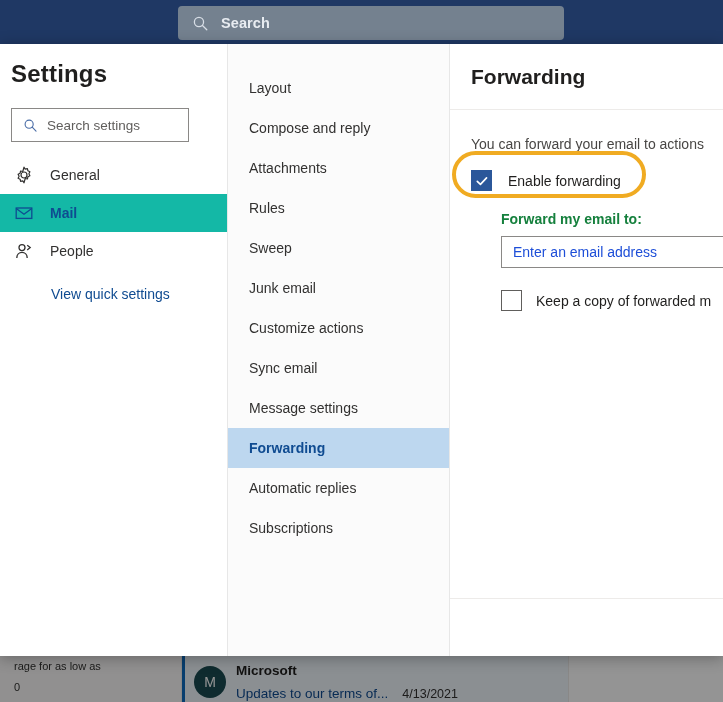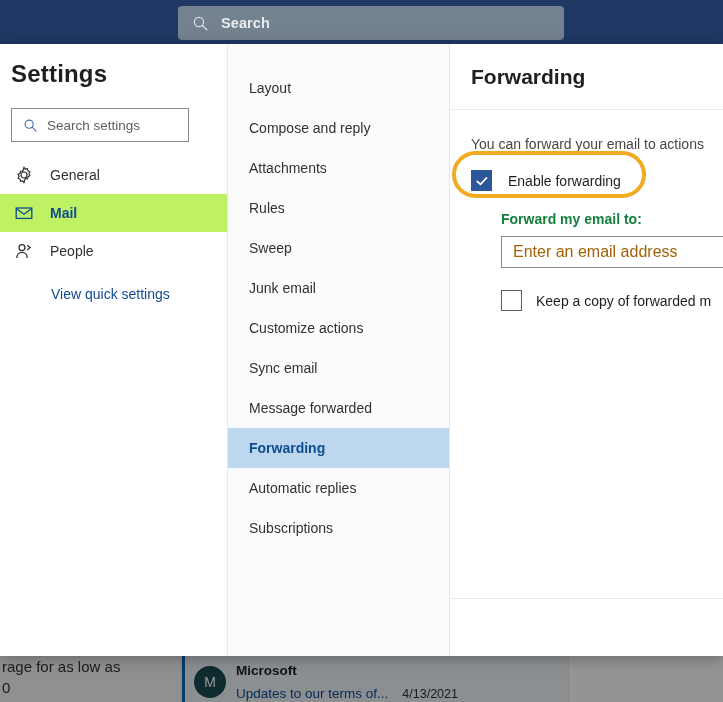--- a/index.html
+++ b/index.html
@@ -37,22 +37,22 @@
   #bg-mail {
     position: absolute; left: 0; top: 45px;
     width: 723px; height: 657px;
     background: #ffffff;
   }
   #bg-left-col {
     position: absolute; left: 0; top: 0; width: 182px; height: 100%;
     background: #faf9f8; border-right: 1px solid #edebe9;
   }
   #bg-ad-text {
-    position: absolute; left: 2px; top: 611px;
-    font-size: 15px; color: #323130; line-height: 21px;
+    position: absolute; left: 14px; top: 611px;
+    font-size: 11px; color: #323130; line-height: 21px;
     white-space: nowrap;
   }
   #bg-ad-text span { display: block; }
 
   #bg-list-col {
     position: absolute; left: 182px; top: 0; width: 386px; height: 100%;
     background: #ffffff;
   }
   #bg-mail-row {
     position: absolute; left: 0px; top: 608px;
@@ -115,21 +115,21 @@
   }
   #settings-search .sicon2 { width: 15px; height: 15px; flex:0 0 auto; display:block; }
   #settings-search .ph { font-size: 13.5px; color: #605e5c; }
 
   .cat-item {
     height: 38px; display: flex; align-items: center; gap: 16px;
     padding-left: 14px; cursor: pointer;
   }
   .cat-item .cicon { width: 20px; height: 20px; flex: 0 0 auto; display: block; }
   .cat-item .clabel { font-size: 14px; color: #323130; }
-  .cat-item.active { background: #bef264; }
+  .cat-item.active { background: #14b8a6; }
   .cat-item.active .clabel { color: #0f4b91; font-weight: bold; }
   .cat-list { margin-top: 14px; }
 
   #quick-settings {
     margin: 16px 0 0 51px;
     font-size: 14px; color: #0f4b91; cursor: pointer;
   }
 
   
   #sub-col {
@@ -174,21 +174,21 @@
   #field-label {
     margin: 20px 0 0 30px;
     font-size: 14px; font-weight: bold; color: #15803d;
   }
   #email-input {
     margin: 9px 0 0 30px;
     width: 300px; height: 32px;
     border: 1px solid #8a8886; background: #ffffff;
     display: flex; align-items: center; padding-left: 11px;
   }
-  #email-input .ph { font-size: 16px; color: #a16207; white-space: nowrap; }
+  #email-input .ph { font-size: 14px; color: #1d4ed8; white-space: nowrap; }
 
   #keep-row { margin: 22px 0 0 30px; }
 
   #dialog-footer {
     position: absolute; left: 0; bottom: 0;
     width: 100%; height: 58px;
     border-top: 1px solid #edebe9; background: #ffffff;
   }
 
   
@@ -308,21 +308,21 @@
     <div class="sub-item">
         <span>Junk email</span>
       </div>
     <div class="sub-item">
         <span>Customize actions</span>
       </div>
     <div class="sub-item">
         <span>Sync email</span>
       </div>
     <div class="sub-item">
-        <span>Message forwarded</span>
+        <span>Message settings</span>
       </div>
     <div class="sub-item active">
         <span>Forwarding</span>
       </div>
     <div class="sub-item">
         <span>Automatic replies</span>
       </div>
     <div class="sub-item">
         <span>Subscriptions</span>
       </div>

